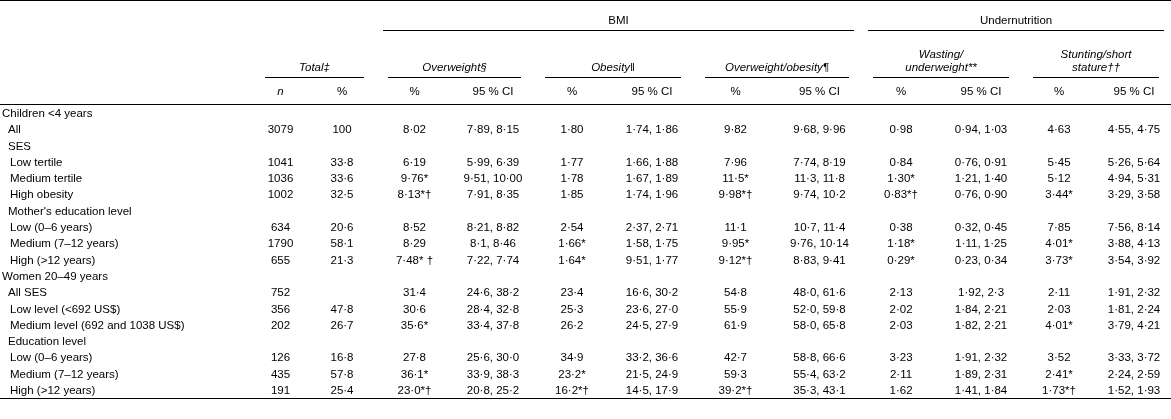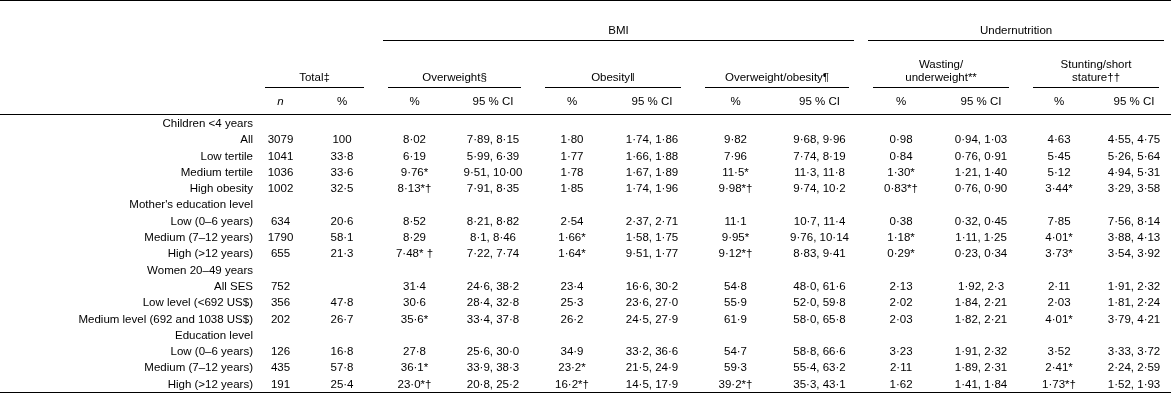--- a/index.html
+++ b/index.html
@@ -13,22 +13,22 @@
   }
   table {
     border-collapse: collapse;
     table-layout: fixed;
     width: 1171px;
     border-top: 1.5px solid #000;
     border-bottom: 1.5px solid #000;
     font-size: 11.5px;
   }
   th { font-weight: normal; padding: 0; }
-  tr.spanner-row th { height: 40px; vertical-align: bottom; }
-  tr.group-row th   { height: 47px; vertical-align: bottom; }
+  tr.spanner-row th { height: 30px; vertical-align: bottom; }
+  tr.group-row th   { height: 47px; vertical-align: bottom; font-style: italic; }
   .rule {
     border-bottom: 1px solid #000;
     padding-bottom: 3px;
     margin: 0 12px;
     text-align: center;
     white-space: pre-line;
     line-height: 13px;
   }
   .rule.big { margin: 0 7px; }
   tr.colhead-row th {
@@ -37,24 +37,24 @@
     text-align: center;
     border-bottom: 1px solid #000;
   }
   tbody td {
     text-align: center;
     line-height: 16.3px;
     white-space: nowrap;
     overflow: hidden;
     padding: 0;
   }
-  td.rowlabel { text-align: right; }
+  td.rowlabel { text-align: left; }
   .indent-0 { padding-left: 2px; }
   .indent-1 { padding-left: 8px; }
-  .indent-2 { padding-left: 24px; }
+  .indent-2 { padding-left: 10px; }
   i { font-style: italic; }
 </style>
 </head>
 <body>
 
 <table>
   <colgroup>
     <col style="width:253px">
     <col style="width:55px">
       <col style="width:68px">
@@ -143,20 +143,35 @@
         <td>1·80</td>
         <td>1·74, 1·86</td>
         <td>9·82</td>
         <td>9·68, 9·96</td>
         <td>0·98</td>
         <td>0·94, 1·03</td>
         <td>4·63</td>
         <td>4·55, 4·75</td>
       </tr>
       <tr>
+        <td class="rowlabel indent-1">SES</td>
+        <td></td>
+        <td></td>
+        <td></td>
+        <td></td>
+        <td></td>
+        <td></td>
+        <td></td>
+        <td></td>
+        <td></td>
+        <td></td>
+        <td></td>
+        <td></td>
+      </tr>
+      <tr>
         <td class="rowlabel indent-2">Low tertile</td>
         <td>1041</td>
         <td>33·8</td>
         <td>6·19</td>
         <td>5·99, 6·39</td>
         <td>1·77</td>
         <td>1·66, 1·88</td>
         <td>7·96</td>
         <td>7·74, 8·19</td>
         <td>0·84</td>
@@ -330,21 +345,21 @@
         <td></td>
       </tr>
       <tr>
         <td class="rowlabel indent-2">Low (0–6 years)</td>
         <td>126</td>
         <td>16·8</td>
         <td>27·8</td>
         <td>25·6, 30·0</td>
         <td>34·9</td>
         <td>33·2, 36·6</td>
-        <td>54·7</td>
+        <td>42·7</td>
         <td>58·8, 66·6</td>
         <td>3·23</td>
         <td>1·91, 2·32</td>
         <td>3·52</td>
         <td>3·33, 3·72</td>
       </tr>
       <tr>
         <td class="rowlabel indent-2">Medium (7–12 years)</td>
         <td>435</td>
         <td>57·8</td>

